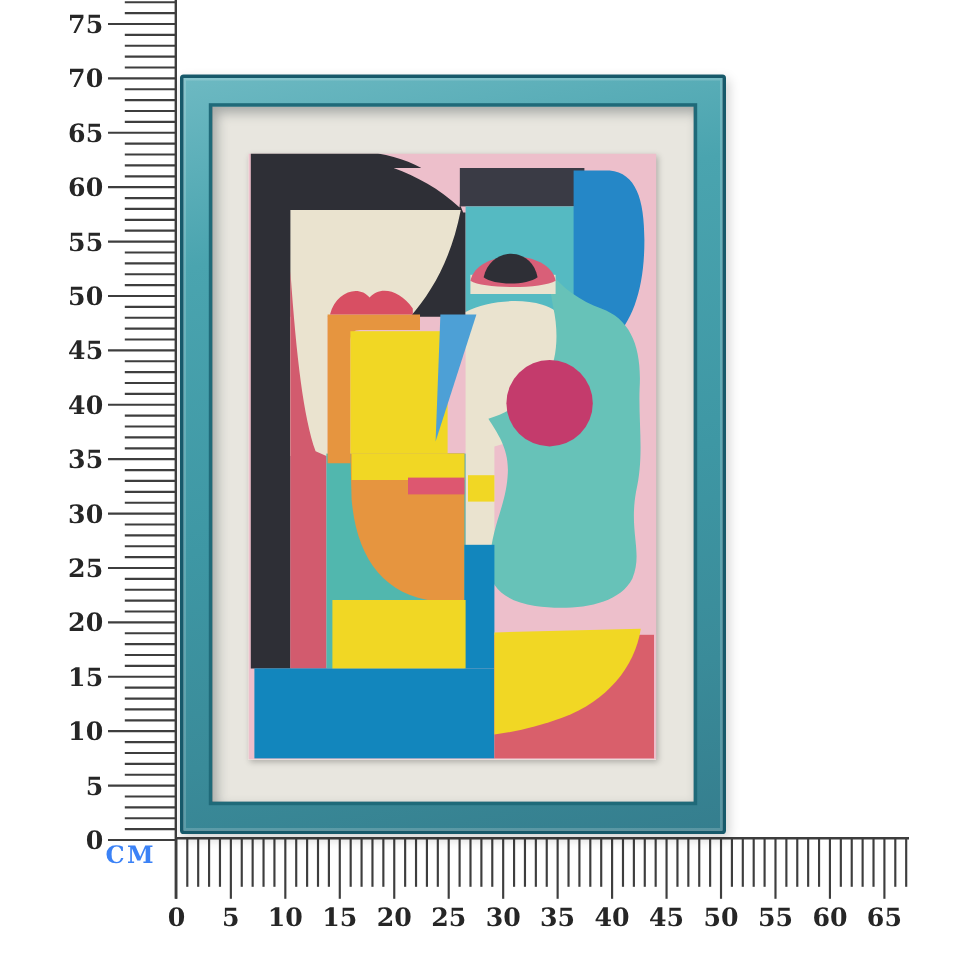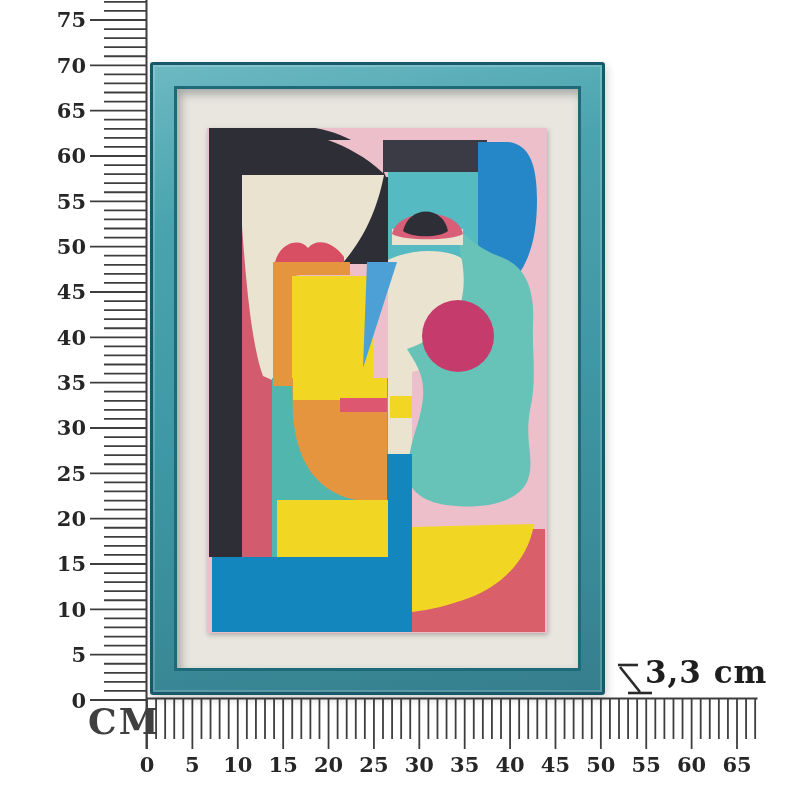--- a/index.html
+++ b/index.html
@@ -9,22 +9,22 @@
   }
   
   #ruler-svg{position:absolute;left:0;top:0;width:800px;height:800px;}
   .tick{stroke:#3e3e3e;stroke-width:1.8;}
   .baseline{stroke:#3e3e3e;stroke-width:2;}
   .tick-label{
     fill:#262626;font-size:21px;font-weight:bold;
     font-family:"DejaVu Serif","Liberation Serif",serif;
   }
   #cm-label{
-    position:absolute;left:88px;top:700px;font-size:36px;font-weight:bold;
-    color:#404040;letter-spacing:2px;
+    position:absolute;left:88px;top:700px;font-size:20px;font-weight:bold;
+    color:#3b82f6;letter-spacing:2px;
   }
   
   #frame{
     position:absolute;left:150px;top:62px;width:455px;height:633px;
     background:linear-gradient(168deg,#6db9c2 0%,#4aa4af 22%,#3e97a4 55%,#3a8b99 80%,#357e8e 100%);
     border:3px solid #17596a;border-radius:3px;box-sizing:border-box;
     box-shadow:inset 0 0 0 2px rgba(255,255,255,0.18), 2px 4px 10px rgba(0,0,0,0.18);
   }
   #mat{
     position:absolute;left:24px;top:24px;right:24px;bottom:24px;
@@ -284,22 +284,14 @@
 
           <rect x="70" y="372" width="111" height="57" fill="#f1d724"></rect>
 
           <rect x="205" y="401" width="133" height="103" fill="#d95f6b"></rect>
           <path d="M205,399 L327,396 C322,428 299,456 262,470 C243,477 223,482 205,484 Z" fill="#f1d724"></path>
         </svg>
       </div>
     </div>
   </div>
 
-  <div id="depth">
-    <svg width="50" height="52">
-      <line x1="6" y1="17" x2="26" y2="17" stroke="#2a2a2a" stroke-width="2.6"></line>
-      <line x1="8" y1="19" x2="28" y2="44" stroke="#2a2a2a" stroke-width="2.6"></line>
-      <line x1="16" y1="45" x2="40" y2="45" stroke="#2a2a2a" stroke-width="2.6"></line>
-    </svg>
-    <span id="depth-text">3,3 cm</span>
-  </div>
 
 </div>
 
 </body></html>

